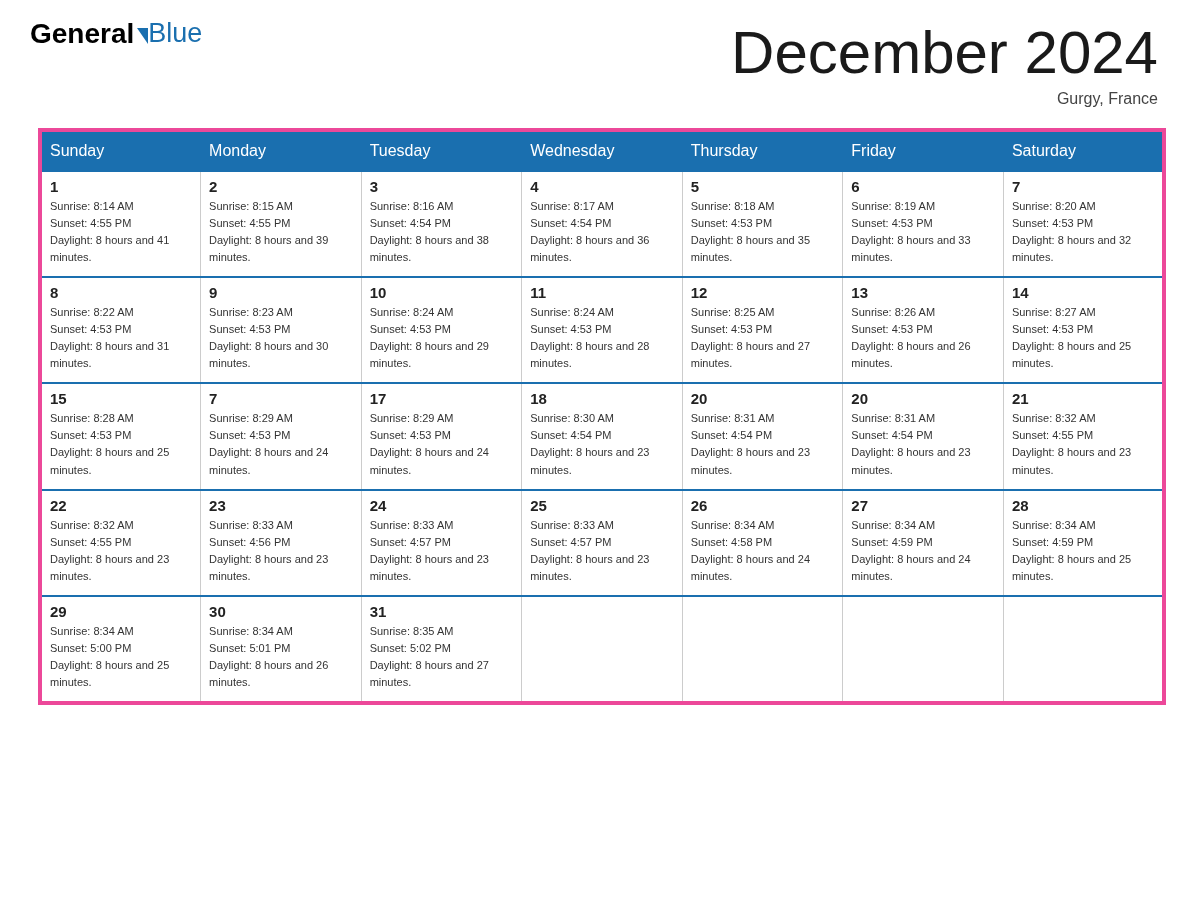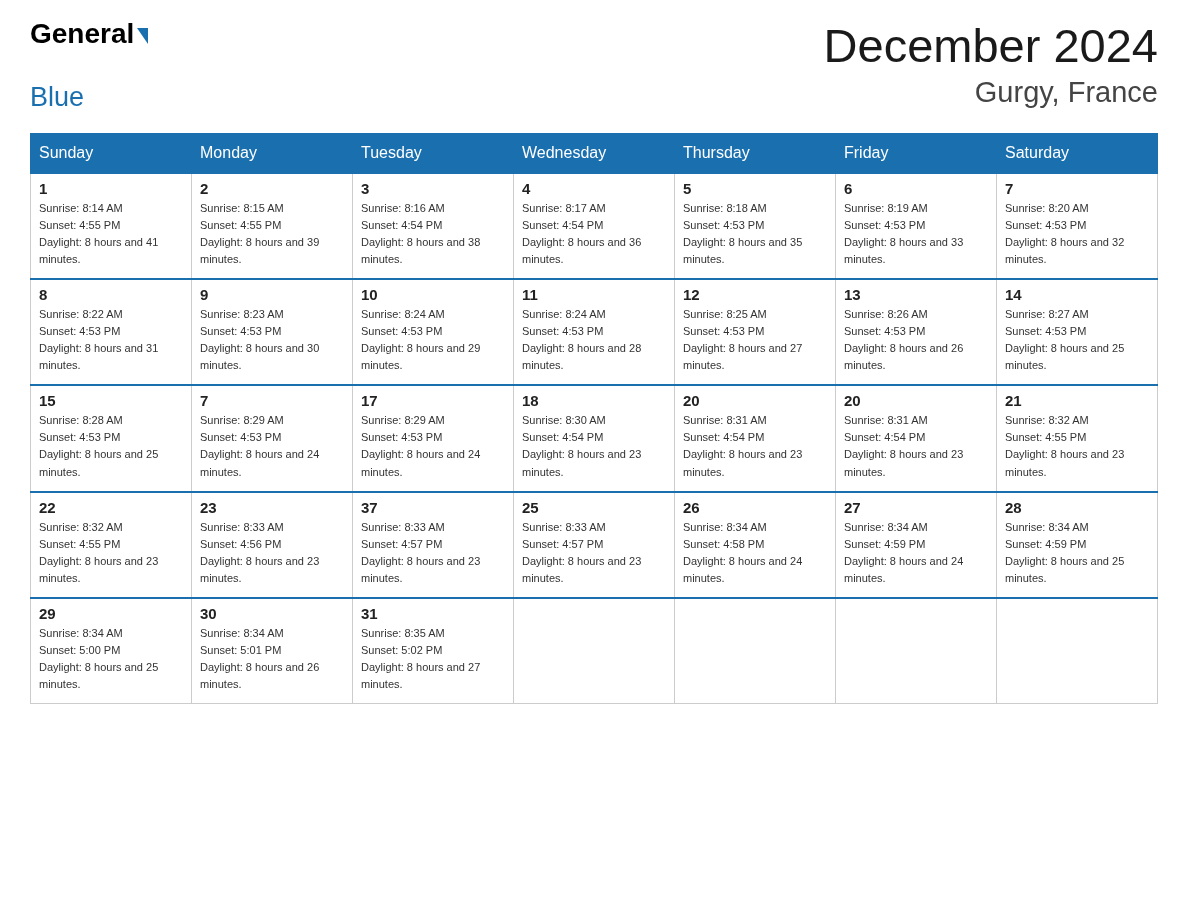--- a/index.html
+++ b/index.html
@@ -11,57 +11,57 @@
       min-height: 918px;
     }
     .header {
       display: flex;
       justify-content: space-between;
       align-items: flex-start;
       margin-bottom: 20px;
     }
     .logo {
       display: flex;
-      flex-direction: column;
+      flex-direction: row;
       align-items: flex-start;
-      gap: 36px;
     }
     .logo-text {
       font-size: 28px;
       font-weight: bold;
       color: #000;
       line-height: 1;
     }
     .logo-text span {
       color: #1a6faf;
     }
     .logo-blue {
       font-size: 27px;
       font-weight: normal;
       color: #1a6faf;
       margin-top: -2px;
     }
     .title-section {
       text-align: right;
     }
     .month-title {
-      font-size: 47px;
+      font-size: 60px;
       font-weight: normal;
       color: #1a1a1a;
       line-height: 1.1;
     }
     .location {
-      font-size: 29px;
+      font-size: 16px;
       color: #444;
       margin-top: 4px;
     }
     .calendar {
       width: 100%;
       border-collapse: collapse;
-      border: 1px solid #ec4899;
+      border: 4px solid #ec4899;
+      margin-left: 8px;
     }
     .calendar th {
       background-color: #1a6faf;
       color: #fff;
       font-size: 16px;
       font-weight: normal;
       padding: 10px 8px;
       text-align: left;
       border: 1px solid #1a6faf;
     }
@@ -305,21 +305,21 @@
       </td>
         <td>
         <span class="day-num">23</span>
         <div class="day-info">
           Sunrise: 8:33 AM<br>
           Sunset: 4:56 PM<br>
           Daylight: 8 hours and 23 minutes.
         </div>
       </td>
         <td>
-        <span class="day-num">37</span>
+        <span class="day-num">24</span>
         <div class="day-info">
           Sunrise: 8:33 AM<br>
           Sunset: 4:57 PM<br>
           Daylight: 8 hours and 23 minutes.
         </div>
       </td>
         <td>
         <span class="day-num">25</span>
         <div class="day-info">
           Sunrise: 8:33 AM<br>

